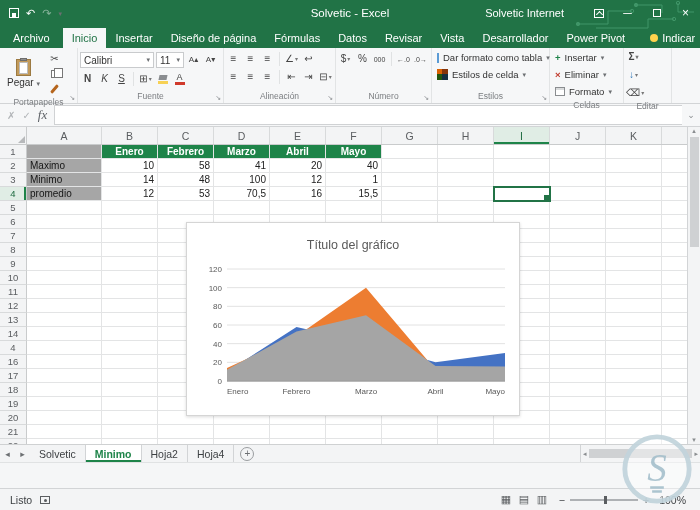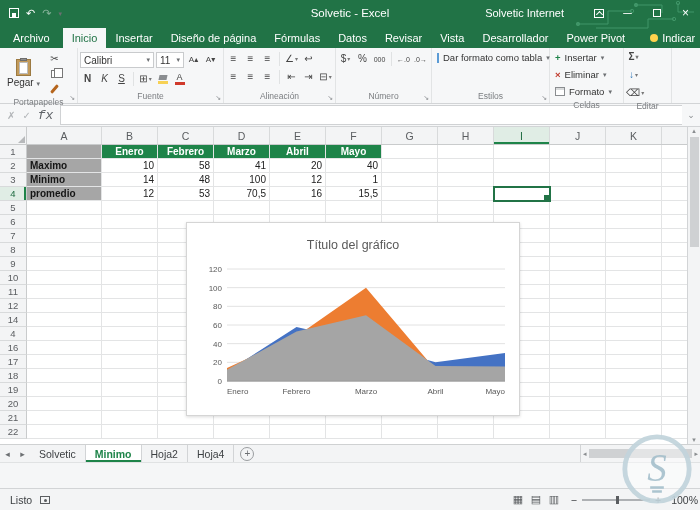--- a/index.html
+++ b/index.html
@@ -69,41 +69,41 @@
   .ic-red{color:#c0392b;font-weight:bold}
   .ic-fmt{width:10px;height:9px;border:1px solid #8a8d90;background:linear-gradient(#d9dbdc 2px,#fff 2px);display:inline-block}
   
   .tiny{font-size:7px}
 
   
   .fbar{height:23px;display:flex;align-items:stretch;background:#f6f7f8;border-bottom:1px solid #d2d4d6;flex:0 0 auto;padding:1px 0}
   .namebox{width:96px;background:#fff;border:1px solid #d0d2d4;display:flex;align-items:center;padding:0 5px;font-size:11px;color:#222}
   .namebox .caret{margin-left:auto}
   .fxbtns{display:flex;align-items:center;gap:7px;padding:0 7px;color:#b2b5b8;font-size:10px}
-  .fx{font-family:Liberation Mono, monospace;font-style:italic;color:#5f6periods368;color:#5f6368;font-size:13px}
+  .fx{font-family:Liberation Serif, serif;font-style:italic;color:#5f6periods368;color:#5f6368;font-size:13px}
   .finput{flex:1;background:#fff;border:1px solid #d0d2d4;border-right:none}
   .fexpand{width:18px;display:flex;align-items:center;justify-content:center;color:#8a8d90;font-size:9px}
 
   
   .sheet-area{flex:1;display:flex;position:relative;background:#fff;overflow:hidden}
   .gridwrap{flex:1;display:flex;flex-direction:column;overflow:hidden}
   #col-headers{height:18px;display:flex;background:#f3f4f5;border-bottom:1px solid #c9cbcc;flex:0 0 auto}
   .corner{width:27px;flex:0 0 auto;background:#f3f4f5;border-right:1px solid #c9cbcc;position:relative}
   .corner-tri{position:absolute;right:1px;bottom:1px;width:0;height:0;border-left:7px solid transparent;border-bottom:7px solid #b7b9bb}
   .colhdr{flex:0 0 auto;display:flex;align-items:center;justify-content:center;font-size:10.5px;color:#5a5d60;border-right:1px solid #d8dadb;cursor:default}
   .colhdr.selhdr{background:#e0ede5;color:#1e6b41;box-shadow:inset 0 -2px 0 #1e8449}
   .colhdr-fill{flex:1 1 auto}
   #rows{flex:1;overflow:hidden}
   .grow{display:flex;height:14px}
   .rowhdr{width:27px;flex:0 0 auto;background:#f3f4f5;border-right:1px solid #c9cbcc;border-bottom:1px solid #d8dadb;display:flex;align-items:center;justify-content:center;font-size:9.5px;color:#5a5d60;cursor:default}
   .rowhdr.selhdr{background:#e0ede5;color:#1e6b41;box-shadow:inset -2px 0 0 #1e8449}
   .cell{flex:0 0 auto;border-right:1px solid #e3e4e5;border-bottom:1px solid #e3e4e5;font-size:10px;color:#222;display:flex;align-items:center;padding:0 3px;overflow:hidden;white-space:nowrap;cursor:cell}
   .cell.num{justify-content:flex-end}
   .cell.hdrG{background:var(--hdr-green,#1e8449);color:#fff;font-weight:bold;justify-content:center}
-  .cell.lblA{background:var(--label-gray,#a6a6a6);color:#151515;font-weight:bold}
+  .cell.lblA{background:var(--label-gray,#a6a6a6);color:#151515;font-weight:normal}
   .cell.sel{outline:2px solid #217346;outline-offset:-1px;position:relative;z-index:2;background:#fff}
   .cell.sel::after{content:"";position:absolute;right:-1px;bottom:-1px;width:5px;height:5px;background:#217346;border:1px solid #fff}
   .cell.cfill{flex:1 1 auto;border-right:none}
   .vscroll{width:13px;flex:0 0 auto;background:#f3f4f5;border-left:1px solid #d2d4d6;display:flex;flex-direction:column;align-items:center;font-size:7px;color:#8a8d90}
   .vthumb{width:9px;height:110px;background:#cfd1d3;margin-top:2px}
   .vsp{flex:1}
   .chartbox{position:absolute;left:186px;top:95px;width:334px;height:194px;background:#fff;border:1px solid #d5d5d5;box-shadow:0 1px 3px rgba(0,0,0,.15);z-index:5}
 
   
   .sheettabs{height:18px;background:#f3f4f5;border-top:1px solid #cfd1d2;display:flex;align-items:stretch;flex:0 0 auto;font-size:10.5px}
@@ -122,21 +122,21 @@
   .statusbar{height:22px;background:#f3f4f5;border-top:1px solid #d2d4d6;display:flex;align-items:center;font-size:10.5px;color:#3c3f42;flex:0 0 auto}
   .mode{padding-left:10px}
   .macro{width:10px;height:8px;border:1px solid #5a5d60;margin-left:8px;position:relative;display:inline-block}
   .macro::after{content:"";position:absolute;left:3px;top:2px;width:3px;height:3px;border-radius:50%;background:#5a5d60}
   .sb-spacer{flex:1}
   .view{width:18px;text-align:center;color:#5a5d60;font-size:11px}
   .zoom-ctl{display:flex;align-items:center;gap:5px;margin:0 10px 0 8px}
   .ztrack{width:68px;height:2px;background:#aeb1b4;position:relative}
   .ztrack::before{content:"";position:absolute;left:50%;top:-3px;width:1px;height:8px;background:#aeb1b4}
   .zthumb{position:absolute;left:50%;top:-3px;width:3px;height:8px;background:#5a5d60}
-  .zpct{margin-right:2px;color:#3c3f42}
+  .zpct{margin-right:14px;color:#3c3f42}
 
   
   .watermark{position:absolute;right:4px;bottom:2px;width:78px;height:78px;z-index:10;opacity:.92;pointer-events:none}
 </style>
 </head>
 <body>
 
 <div class="window">
 
   <div class="titlebar">
@@ -305,20 +305,25 @@
       <span class="launcher">↘</span>
     </div>
 
     <div class="rgroup" style="width:118px">
       <div class="rg-content col">
         <div class="style-row">
           <span class="ic-tbl"></span>
           <span>Dar formato como tabla</span>
             <span class="caret">▾</span>
         </div>
+        <div class="style-row">
+          <span class="ic-cs"></span>
+          <span>Estilos de celda</span>
+            <span class="caret">▾</span>
+        </div>
       </div>
       <div class="rg-label">Estilos</div>
       <span class="launcher">↘</span>
     </div>
 
     <div class="rgroup" style="width:74px">
       <div class="rg-content col">
         <div class="style-row">
           <span class="ic-green">+</span>
           <span>Insertar</span>
@@ -555,20 +560,35 @@
             <div class="cell" style="width: 56px;"></div>
             <div class="cell" style="width: 56px;"></div>
             <div class="cell" style="width: 56px;"></div>
             <div class="cell" style="width: 56px;"></div>
             <div class="cell" style="width: 56px;"></div>
             <div class="cell" style="width: 56px;"></div>
             <div class="cell cfill"></div>
           </div>
           <div class="grow">
             <div class="rowhdr">12</div>
+            <div class="cell" style="width: 75px;"></div>
+            <div class="cell" style="width: 56px;"></div>
+            <div class="cell" style="width: 56px;"></div>
+            <div class="cell" style="width: 56px;"></div>
+            <div class="cell" style="width: 56px;"></div>
+            <div class="cell" style="width: 56px;"></div>
+            <div class="cell" style="width: 56px;"></div>
+            <div class="cell" style="width: 56px;"></div>
+            <div class="cell" style="width: 56px;"></div>
+            <div class="cell" style="width: 56px;"></div>
+            <div class="cell" style="width: 56px;"></div>
+            <div class="cell cfill"></div>
+          </div>
+          <div class="grow">
+            <div class="rowhdr">13</div>
             <div class="cell" style="width: 75px;"></div>
             <div class="cell" style="width: 56px;"></div>
             <div class="cell" style="width: 56px;"></div>
             <div class="cell" style="width: 56px;"></div>
             <div class="cell" style="width: 56px;"></div>
             <div class="cell" style="width: 56px;"></div>
             <div class="cell" style="width: 56px;"></div>
             <div class="cell" style="width: 56px;"></div>
             <div class="cell" style="width: 56px;"></div>
             <div class="cell" style="width: 56px;"></div>

